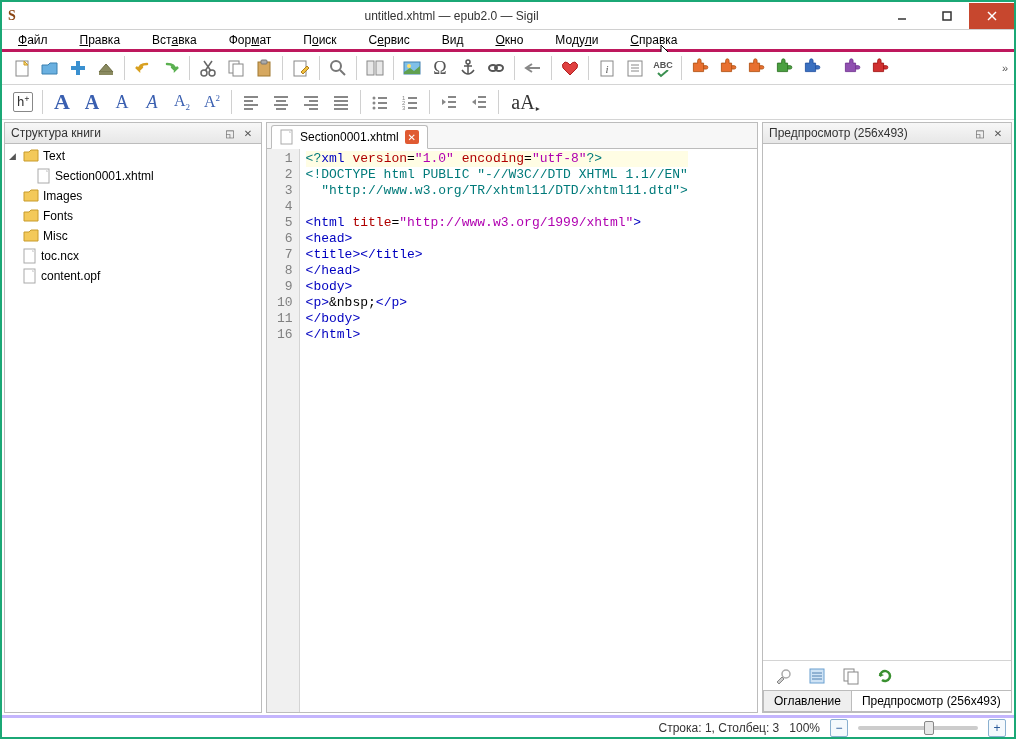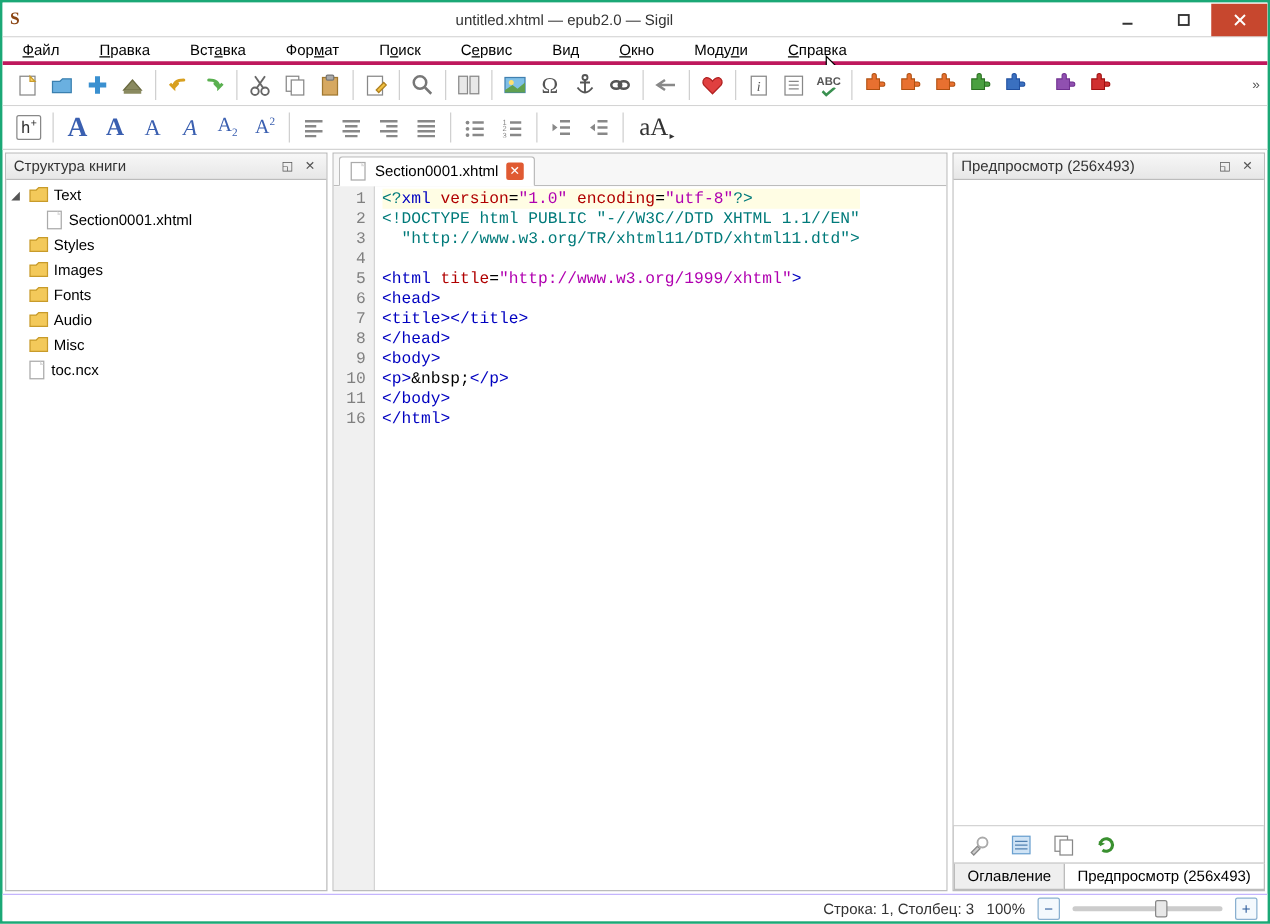--- a/index.html
+++ b/index.html
@@ -46,21 +46,21 @@
   .tok-attr { color: #b00000; text-align: center; }
   .tok-str { color: #b000b0; }
   .tok-doctype { color: #007a7a; }
   .tok-ent { color: #000000; }
   .preview { width: 250px; }
   .preview-body { flex:1; background:#fff; }
   .preview-toolbar { height: 30px; display:flex; align-items:center; gap:6px; padding: 0 6px; border-top:1px solid #d4d4d4;}
   .preview-tabs { display:flex; border-top:1px solid #bcbcbc;}
   .ptab { padding:3px 10px; font-size:12px; background:#efefef;border:1px solid #bcbcbc;border-top:none;margin-right:-1px;}
   .ptab.active { background:#fff; }
-  .statusbar { height: 22px; background: #fff; border-top: 1px solid #c4b5fd; display: flex; align-items: center; justify-content: flex-end; padding: 0 8px; gap: 10px; font-size: 12px; color:#333;}
+  .statusbar { height: 22px; background: #fff; border-top: 3px solid #c4b5fd; display: flex; align-items: center; justify-content: flex-end; padding: 0 8px; gap: 10px; font-size: 12px; color:#333;}
   .zoom-slider { width:120px; height:4px; background:#ccc; position:relative; border-radius:2px;}
   .zoom-slider .thumb { position:absolute; left:55%; top:-5px; width:10px;height:14px;background:#e8e8e8;border:1px solid #888;border-radius:2px;}
   .zbtn { width:18px;height:18px;border:1px solid #8ab0d0;border-radius:2px;display:flex;align-items:center;justify-content:center;color:#2a5a9a;background:#f4f9fd;}
   .overflow-chevron { position:absolute; right:6px; color:#555; font-size:11px;}
   .toolbar { position: relative; }
   .cursor-pointer { position:absolute; left:660px; top:44px; font-size:14px; color:#000; pointer-events:none;}
 </style>
 </head>
 <body>
 
@@ -402,52 +402,47 @@
         <svg class="file-icon">
             <rect x="1" y="1" width="11" height="14" fill="#fff" stroke="#aaa"></rect>
             <path d="M9 1 L12 4 L9 4 Z" fill="#ddd"></path>
           </svg>
         <span>Section0001.xhtml</span>
       </div>
       <div class="tree-row indent1">
         <svg class="folder-icon">
             <path d="M1 3 L6 3 L8 1 L15 1 L15 12 L1 12 Z" fill="#f3c95a" stroke="#c89b2a"></path>
           </svg>
-        <span>Styles</span>
+        <span>Images</span>
       </div>
       <div class="tree-row indent1">
         <svg class="folder-icon">
             <path d="M1 3 L6 3 L8 1 L15 1 L15 12 L1 12 Z" fill="#f3c95a" stroke="#c89b2a"></path>
           </svg>
-        <span>Images</span>
-      </div>
-      <div class="tree-row indent1">
-        <svg class="folder-icon">
-            <path d="M1 3 L6 3 L8 1 L15 1 L15 12 L1 12 Z" fill="#f3c95a" stroke="#c89b2a"></path>
-          </svg>
         <span>Fonts</span>
-      </div>
-      <div class="tree-row indent1">
-        <svg class="folder-icon">
-            <path d="M1 3 L6 3 L8 1 L15 1 L15 12 L1 12 Z" fill="#f3c95a" stroke="#c89b2a"></path>
-          </svg>
-        <span>Audio</span>
       </div>
       <div class="tree-row indent1">
         <svg class="folder-icon">
             <path d="M1 3 L6 3 L8 1 L15 1 L15 12 L1 12 Z" fill="#f3c95a" stroke="#c89b2a"></path>
           </svg>
         <span>Misc</span>
       </div>
       <div class="tree-row indent1">
         <svg class="file-icon">
             <rect x="1" y="1" width="11" height="14" fill="#fff" stroke="#aaa"></rect>
             <path d="M9 1 L12 4 L9 4 Z" fill="#ddd"></path>
           </svg>
         <span>toc.ncx</span>
+      </div>
+      <div class="tree-row indent1">
+        <svg class="file-icon">
+            <rect x="1" y="1" width="11" height="14" fill="#fff" stroke="#aaa"></rect>
+            <path d="M9 1 L12 4 L9 4 Z" fill="#ddd"></path>
+          </svg>
+        <span>content.opf</span>
       </div>
     </div>
   </div>
 
   <div class="panel editor">
     <div class="tabstrip">
       <div class="tab">
         <svg class="file-icon" width="14" height="16">
             <rect x="1" y="1" width="11" height="14" fill="#fff" stroke="#aaa"></rect>
             <path d="M9 1 L12 4 L9 4 Z" fill="#ddd"></path>

